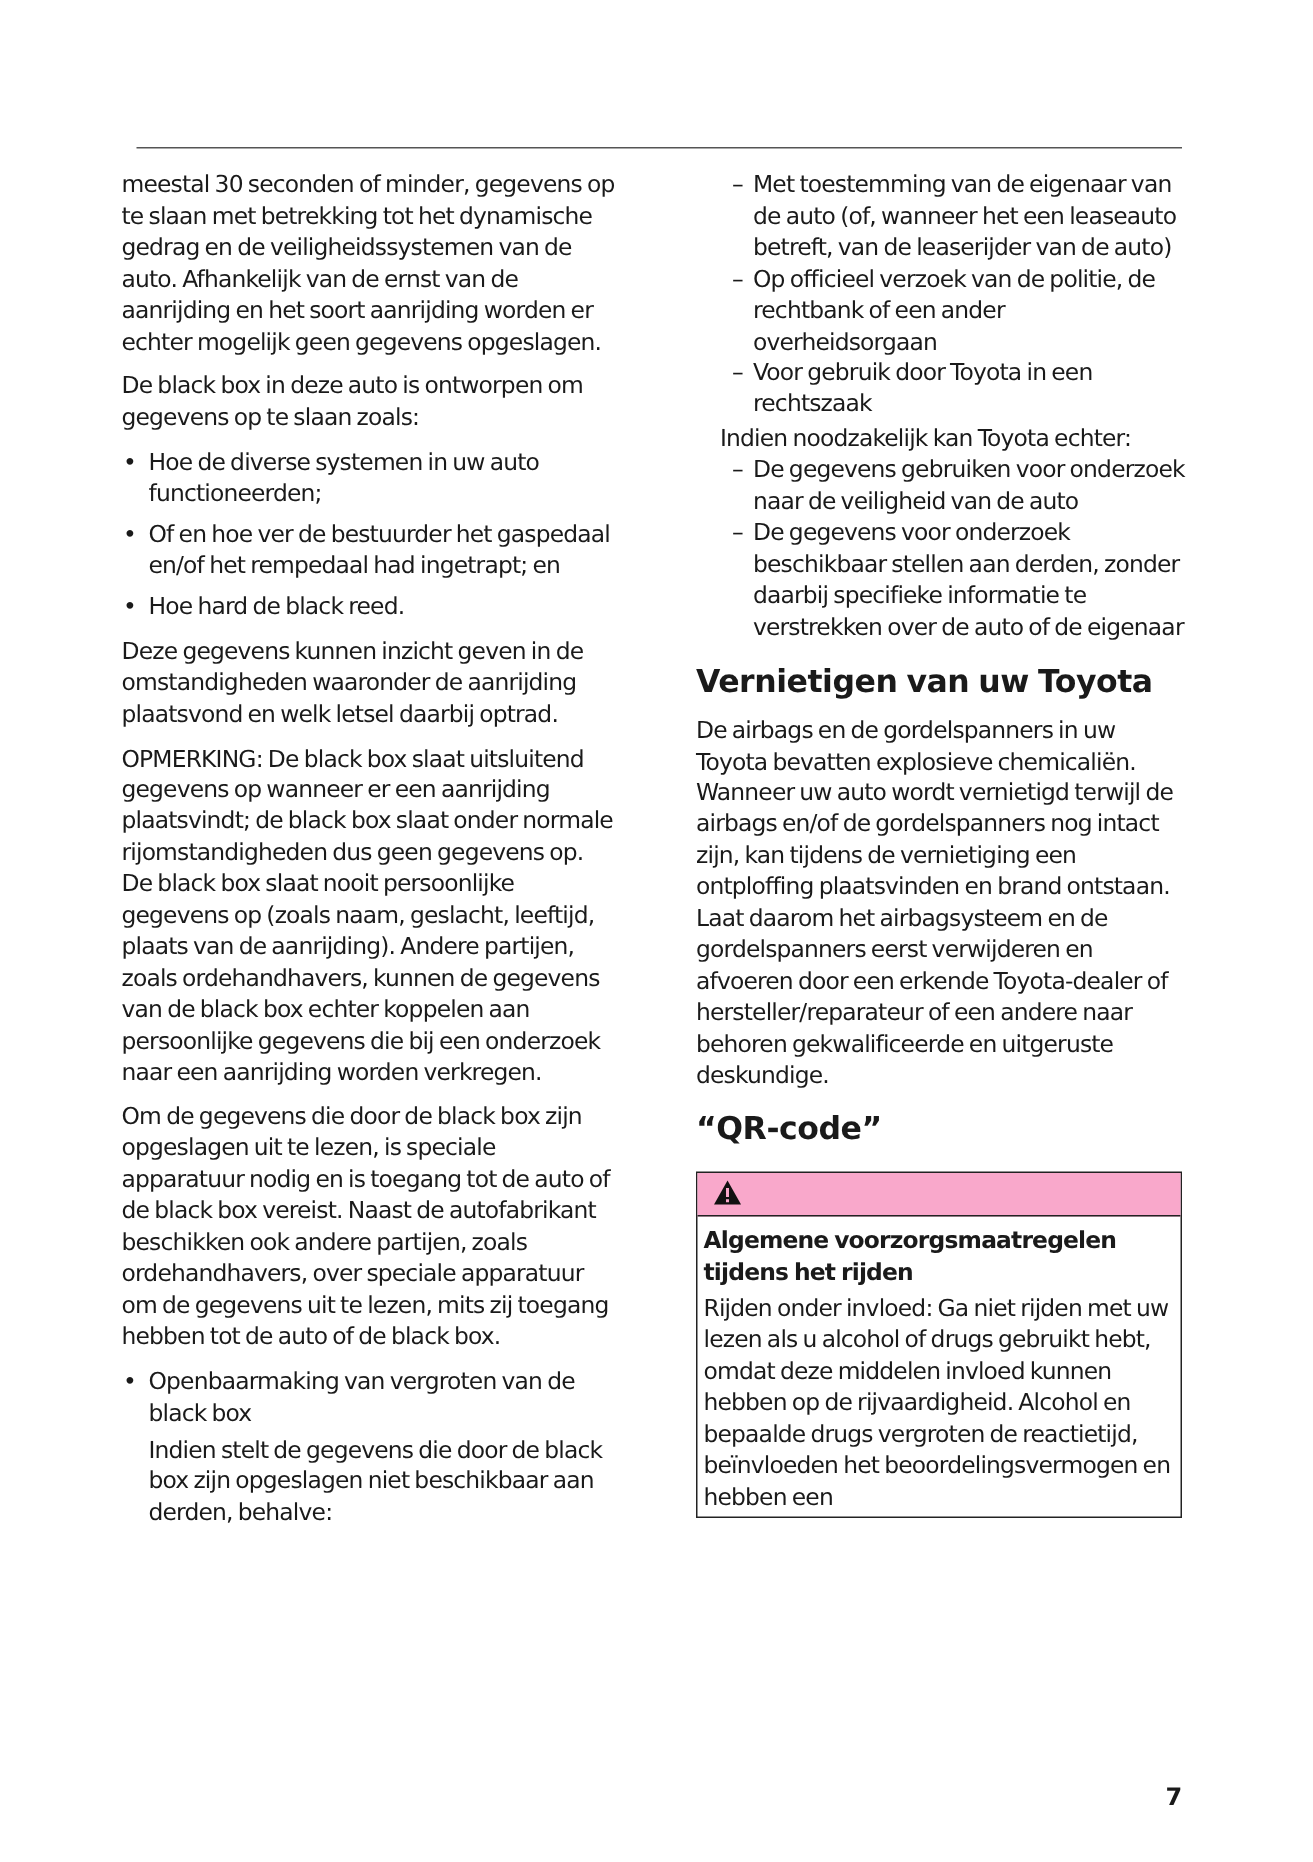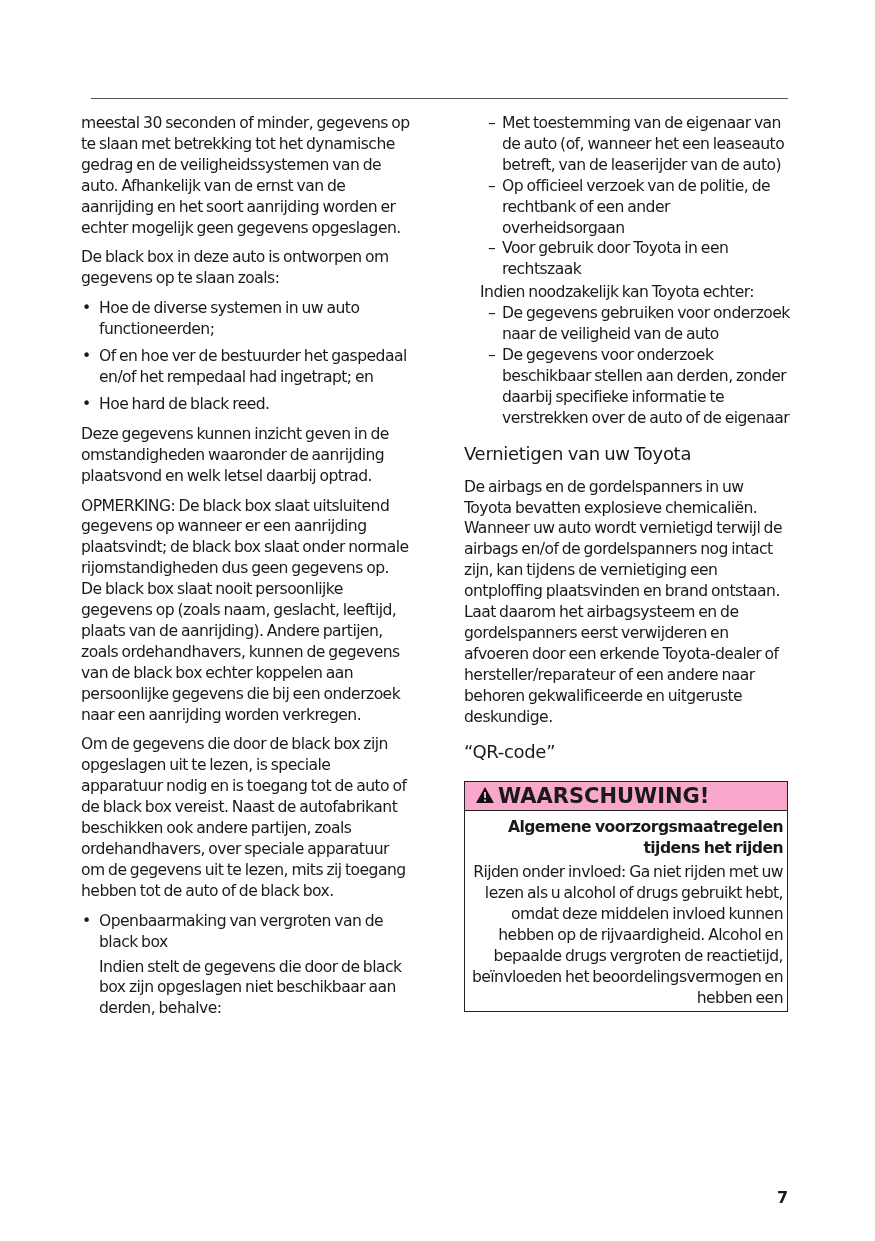--- a/index.html
+++ b/index.html
@@ -13,27 +13,27 @@
   .col-right { left: 464px; width: 330px; }
   p { margin: 0 0 9px 0; }
   .bullets { list-style: none; margin: 0 0 9px 0; padding: 0; }
   .bullets li { position: relative; padding-left: 18px; margin-bottom: 6px; }
   .bullets li .bullet { position: absolute; left: 1px; top: 0; }
   .sub { padding-left: 18px; margin-top: 4px; }
   .dash-list { list-style: none; margin: 0; padding: 0 0 0 24px; }
   .dash-list li { position: relative; padding-left: 14px; }
   .dash-list li .dash { position: absolute; left: 0; top: 0; }
   .indent-p { padding-left: 16px; margin: 2px 0 0 0; }
-  h2 { font-size: 18px; font-weight: normal; margin: 14px 0 12px 0; letter-spacing: -0.3px; line-height: 22px; }
+  h2 { font-size: 21px; font-weight: bold; margin: 14px 0 12px 0; letter-spacing: -0.3px; line-height: 22px; }
   .warning { border: 1.5px solid #222; margin-top: 18px; width: 322px; }
   .warning-head { background: #f9a8cb; border-bottom: 1.5px solid #222; height: 28px;
                   display: flex; align-items: center; padding-left: 10px;
                   font-weight: bold; font-size: 21px; letter-spacing: 0px; }
   .warning-head svg { margin-right: 3px; }
-  .warning-body { padding: 6px 4px 2px 4px; text-align: right; }
+  .warning-body { padding: 6px 4px 2px 4px; }
   .warning-sub { font-weight: bold; font-size: 15.6px; line-height: 20.9px; margin-bottom: 3px; }
   .page-num { position: absolute; left: 777px; top: 1188px; font-weight: bold; font-size: 16px; }
 </style>
 </head>
 <body>
 
 <div class="top-rule"></div>
 
 <div class="col col-left">
   <p>meestal 30 seconden of minder, gegevens op te slaan met betrekking tot het dynamische gedrag en de veiligheidssystemen van de auto. Afhankelijk van de ernst van de aanrijding en het soort aanrijding worden er echter mogelijk geen gegevens opgeslagen.</p>
@@ -74,21 +74,20 @@
 
   <div class="warning">
     <div class="warning-head">
       <span>
         <svg width="20" height="18" viewBox="0 0 20 18">
           <path d="M10 1 L19 17 L1 17 Z" fill="#111"></path>
           <rect x="9" y="6" width="2" height="6" fill="#f9a8cb"></rect>
           <rect x="9" y="13.5" width="2" height="2" fill="#f9a8cb"></rect>
         </svg>
       </span>
-      <span>WAARSCHUWING!</span>
     </div>
     <div class="warning-body">
       <div class="warning-sub">Algemene voorzorgsmaatregelen tijdens het rijden</div>
       <div>Rijden onder invloed: Ga niet rijden met uw lezen als u alcohol of drugs gebruikt hebt, omdat deze middelen invloed kunnen hebben op de rijvaardigheid. Alcohol en bepaalde drugs vergroten de reactietijd, beïnvloeden het beoordelingsvermogen en hebben een</div>
     </div>
   </div>
 </div>
 
 <div class="page-num">7</div>
 

